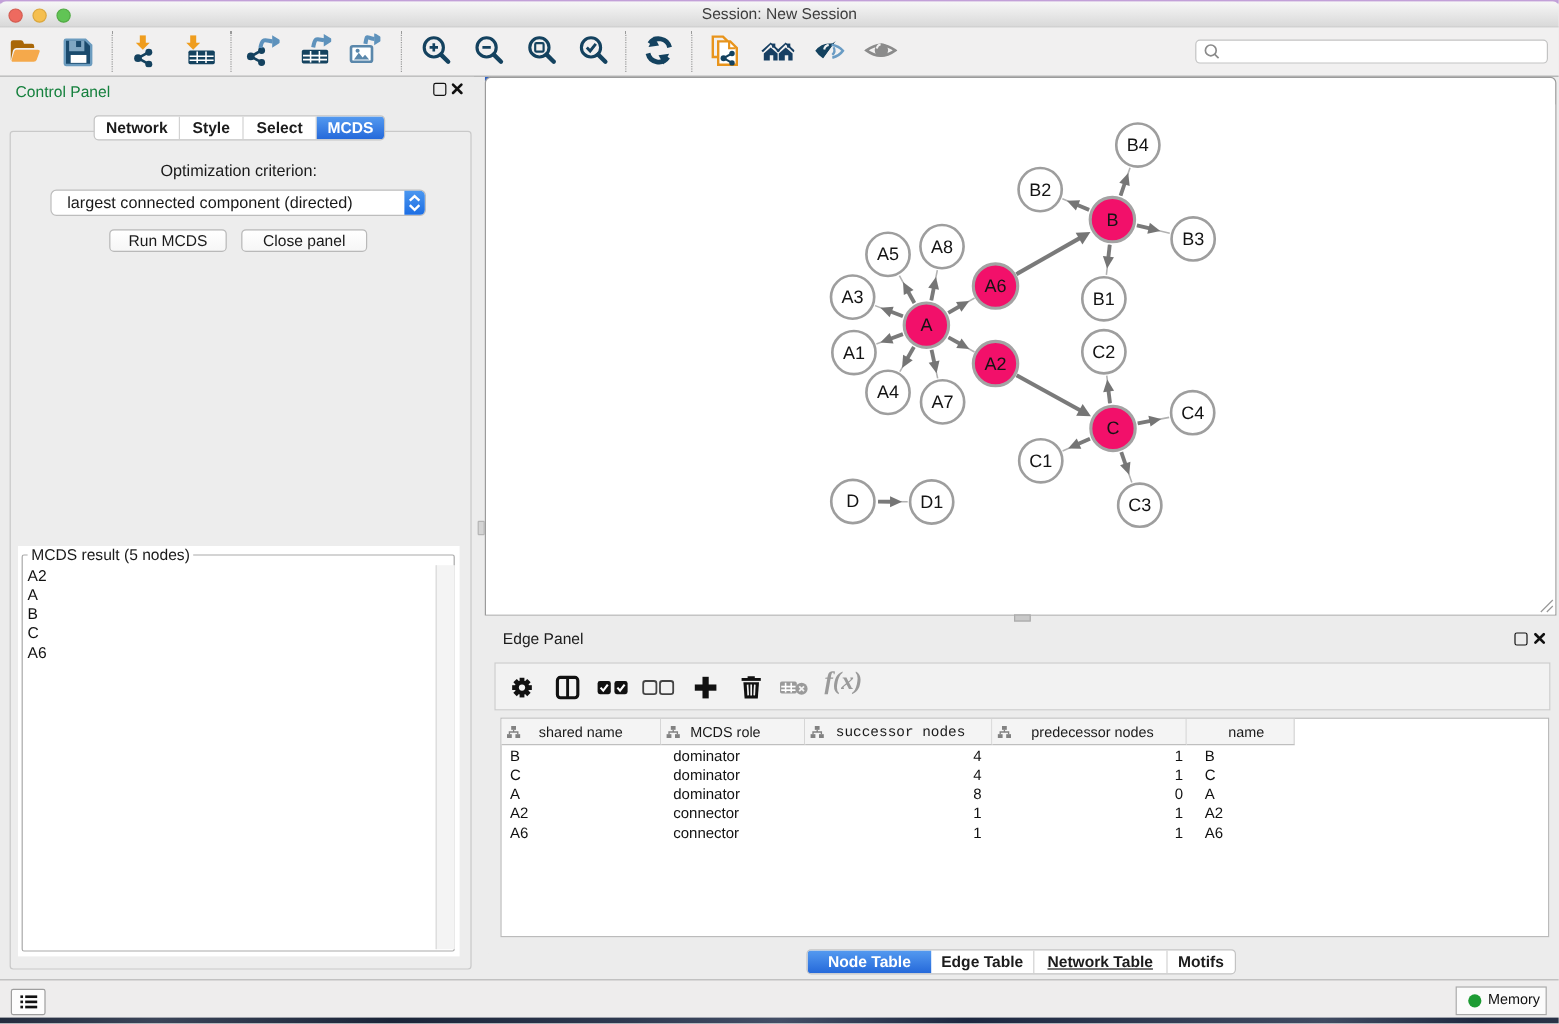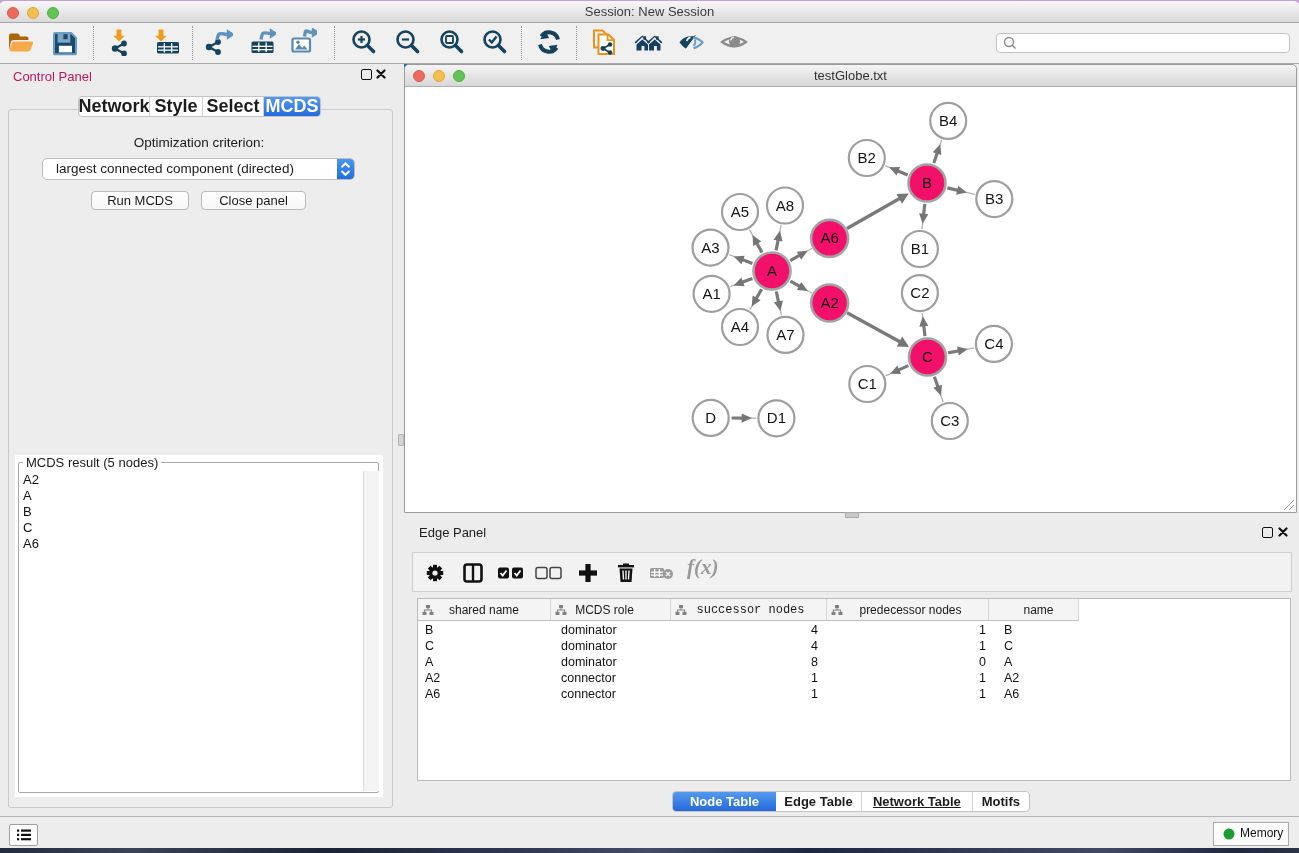--- a/index.html
+++ b/index.html
@@ -8,23 +8,23 @@
   #wall{left:0;top:0;width:1299px;height:3px;background:#c2a0d8;}
   #titlebar{left:0;top:1px;width:1299px;height:21px;background:linear-gradient(#f7f7f7,#d9d9d9);border-bottom:1px solid #a5a5a5;border-radius:5px 5px 0 0;}
   .tl{position:absolute;top:6px;width:12px;height:12px;border-radius:50%;}
   #title{left:0;top:0;width:1299px;text-align:center;font-size:13px;color:#3c3c3c;line-height:22px;}
   #toolbar{left:0;top:23px;width:1299px;height:40px;background:#f1f0f0;border-bottom:1px solid #aaa;}
   .sep{position:absolute;top:3px;height:34px;width:0;border-left:1px dotted #9a9a9a;}
   .ticon{position:absolute;top:7px;}
   #search{left:996px;top:10px;width:292px;height:18px;background:#fff;border:1px solid #c3c3c3;border-radius:4px;}
   
   #cpanel{left:0;top:64px;width:395px;height:752px;background:#ececec;}
-  #cp-title{left:13px;top:5px;font-size:13px;color:#be185d;}
+  #cp-title{left:13px;top:5px;font-size:13px;color:#15803d;}
   .winbtn-sq{position:absolute;width:9px;height:9px;border:1.5px solid #111;border-radius:2px;background:transparent;}
-  .seg{position:absolute;display:flex;height:19px;border:1px solid #c3c3c3;border-radius:4px;background:#fff;overflow:hidden;font-size:18px;font-weight:bold;}
+  .seg{position:absolute;display:flex;height:19px;border:1px solid #c3c3c3;border-radius:4px;background:#fff;overflow:hidden;font-size:13px;font-weight:bold;}
   .seg div{display:flex;align-items:center;justify-content:center;color:#1c1c1c;border-right:1px solid #d2d2d2;box-sizing:border-box;}
   .seg div:last-child{border-right:none;}
   .seg .on{background:linear-gradient(#549af0,#2569da);color:#fff;border-right:none;}
   #tabpane{left:8px;top:45px;width:383px;height:697px;border:1px solid #c9c9c9;border-radius:3px;background:#ededed;}
   #optlabel{left:0px;top:71px;width:398px;text-align:center;font-size:13.5px;color:#1a1a1a;}
   #combo{left:42px;top:94px;width:311px;height:20px;background:#fff;border:1px solid #bdbdbd;border-radius:5px;}
   #combo span{position:absolute;left:13px;top:0;line-height:20px;font-size:13.5px;color:#1a1a1a;}
   #combo .step{position:absolute;right:0;top:0;width:17px;height:20px;border-radius:0 4px 4px 0;background:linear-gradient(#4b97f0,#1d6ee3);}
   .btn{position:absolute;height:17px;background:linear-gradient(#ffffff,#f6f6f6);border:1px solid #b9b9b9;border-radius:4px;font-size:13px;color:#1a1a1a;text-align:center;line-height:17px;}
   #whitepanel{left:15px;top:391px;width:368px;height:342px;background:#fff;}
@@ -217,26 +217,20 @@
       <div class="row">C</div>
       <div class="row">A6</div>
     </div>
   <div class="abs" id="mcdsscroll"></div>
 </div>
 
 <svg class="abs" style="left:404px;top:64px" width="5" height="4">
     <path d="M0 0 L5 0 L0 4 Z" fill="#2d5fc4"></path>
   </svg>
 <div class="abs" id="netwin">
-  <div class="abs" id="nettitle">
-    <div class="tl" style="left:8px;top:5px;background:#ee6a5f;border:1px solid #d45d52;box-sizing:border-box;"></div>
-    <div class="tl" style="left:28px;top:5px;background:#f5bf4f;border:1px solid #dba73e;box-sizing:border-box;"></div>
-    <div class="tl" style="left:48px;top:5px;background:#61c455;border:1px solid #52ab45;box-sizing:border-box;"></div>
-    <div class="abs" id="netname">testGlobe.txt</div>
-  </div>
   <div class="abs" id="netcanvas">
       <svg width="894" height="427" viewBox="0 0 894 427" style="position:absolute;left:0;top:0;font-family:'Liberation Sans',sans-serif">
         <line x1="347.4" y1="191.4" x2="325.3" y2="199.7" stroke="#b2b2b2" stroke-width="1.3"></line>
         <line x1="347.4" y1="191.4" x2="337.1" y2="195.3" stroke="#7a7a7a" stroke-width="3.2"></line>
         <polygon points="328.6,198.5 336.4,190.6 339.6,199.3" fill="#757575"></polygon>
         <line x1="347.4" y1="176.5" x2="324.2" y2="167.7" stroke="#b2b2b2" stroke-width="1.3"></line>
         <line x1="347.4" y1="176.5" x2="337.1" y2="172.6" stroke="#7a7a7a" stroke-width="3.2"></line>
         <polygon points="328.7,169.4 339.7,168.7 336.4,177.3" fill="#757575"></polygon>
         <line x1="356.6" y1="202.2" x2="344.9" y2="222.6" stroke="#b2b2b2" stroke-width="1.3"></line>
         <line x1="356.6" y1="202.2" x2="351.1" y2="211.8" stroke="#7a7a7a" stroke-width="3.2"></line>

